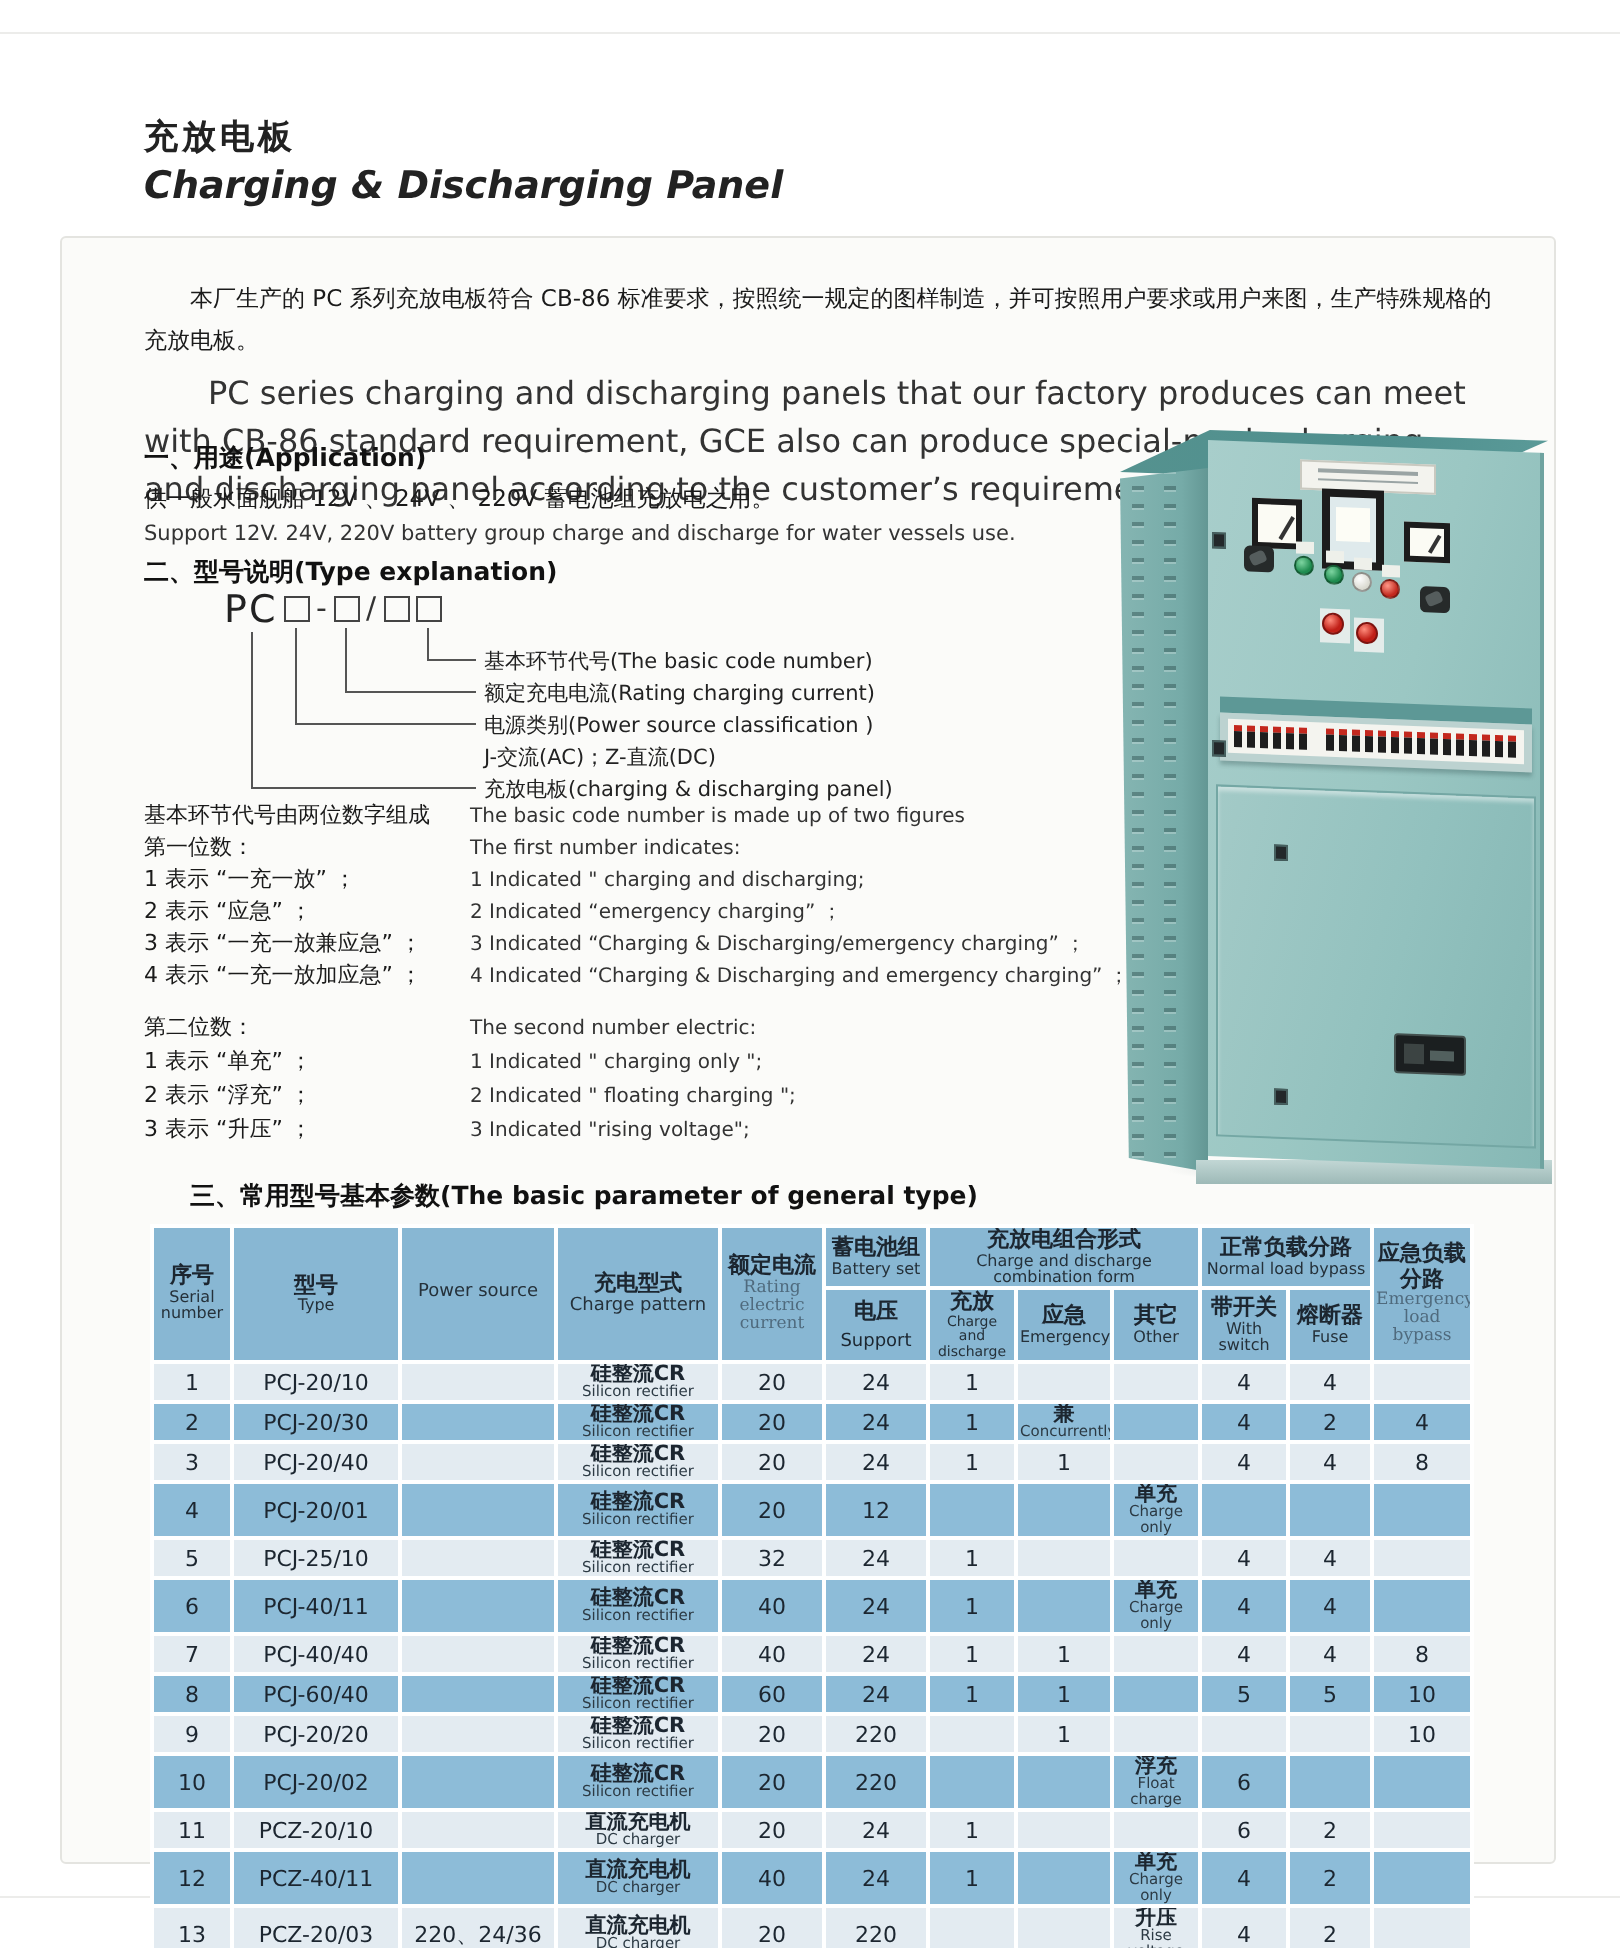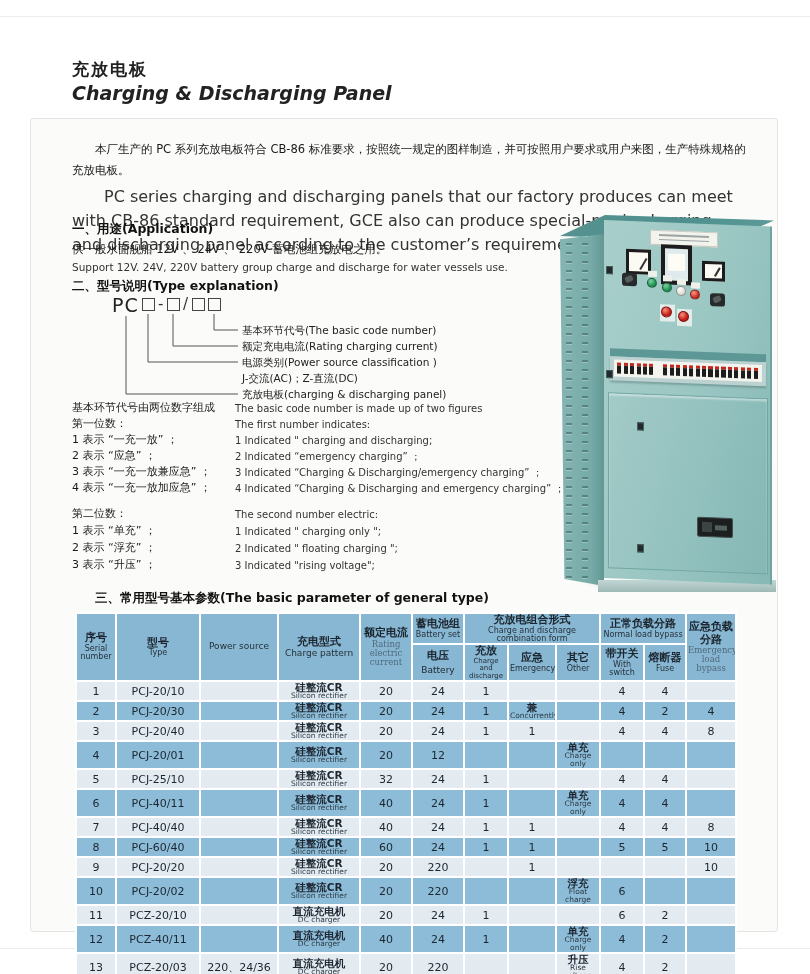--- a/index.html
+++ b/index.html
@@ -294,21 +294,21 @@
           <div class="h-en">Normal load bypass</div>
         </th>
         <th rowspan="2">
           <div class="h-cn">应急负载分路</div>
           <div class="h-en serif">Emergency load bypass</div>
         </th>
       </tr>
       <tr>
         <th>
           <span class="h-cn">电压</span>
-          <span class="inline-en">Battery</span>
+          <span class="inline-en">Support</span>
         </th>
         <th>
           <div class="h-cn">充放</div>
           <div class="h-en" style="font-size:7px">Charge and discharge</div>
         </th>
         <th>
           <div class="h-cn">应急</div>
           <div class="h-en">Emergency</div>
         </th>
         <th>

